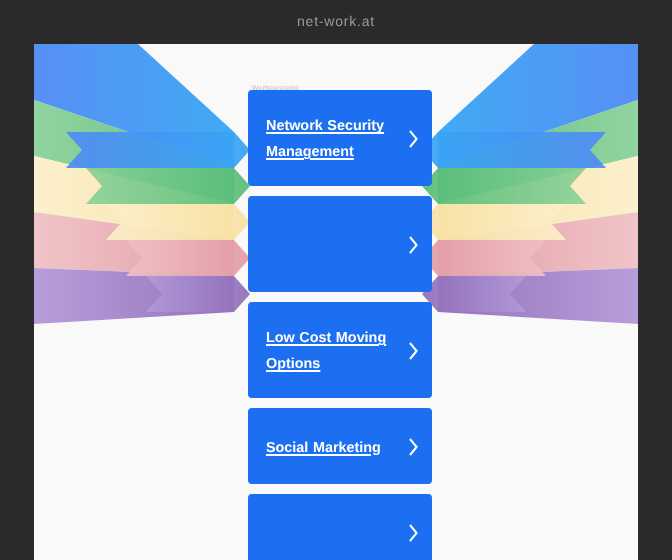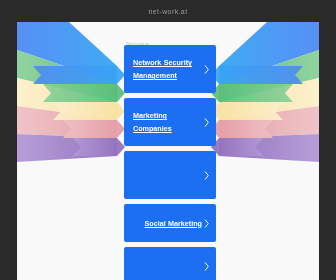--- a/index.html
+++ b/index.html
@@ -82,21 +82,21 @@
     border-radius: 2px;
     margin-bottom: 5px;
     padding: 9px 14px 9px 9px;
     box-sizing: border-box;
     min-height: 45px;
     display: flex;
     align-items: center;
     cursor: pointer;
   }
   .ad-card.tall { min-height: 48px; align-items: center; }
-  .ad-card.short { min-height: 38px; justify-content: flex-end; }
+  .ad-card.short { min-height: 38px; }
   .ad-card-text {
     font-size: 7.2px;
     line-height: 13px;
     font-weight: bold;
     color: #ffffff;
     text-decoration: underline;
     text-decoration-thickness: 0.5px;
     text-underline-offset: 1.3px;
     word-spacing: 0.3px;
   }
@@ -208,29 +208,29 @@
       <div class="ad-card tall">
         <span class="ad-card-text">Network Security Management</span>
         <span class="chevron">
           <svg viewBox="0 0 6 10">
               <path d="M1 1 L4.3 5 L1 9" fill="none" stroke="#ffffff" stroke-width="1"></path>
             </svg>
         </span>
       </div>
 
       <div class="ad-card tall">
-        <span class="ad-card-text">Marketing Companies</span>
         <span class="chevron">
           <svg viewBox="0 0 6 10">
               <path d="M1 1 L4.3 5 L1 9" fill="none" stroke="#ffffff" stroke-width="1"></path>
             </svg>
         </span>
       </div>
 
       <div class="ad-card tall">
+        <span class="ad-card-text">Low Cost Moving Options</span>
         <span class="chevron">
           <svg viewBox="0 0 6 10">
               <path d="M1 1 L4.3 5 L1 9" fill="none" stroke="#ffffff" stroke-width="1"></path>
             </svg>
         </span>
       </div>
 
       <div class="ad-card short">
         <span class="ad-card-text">Social Marketing</span>
         <span class="chevron">

